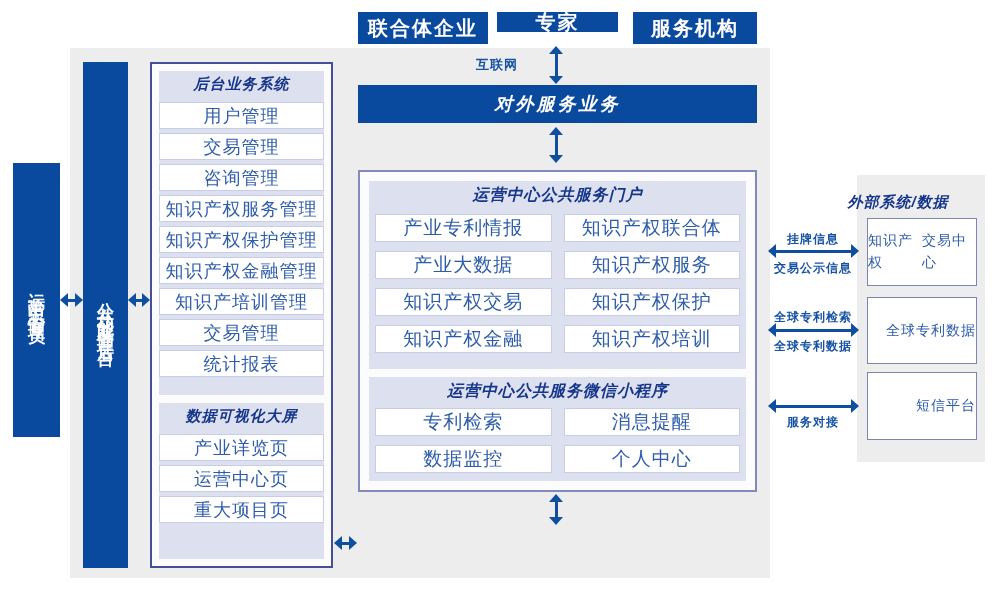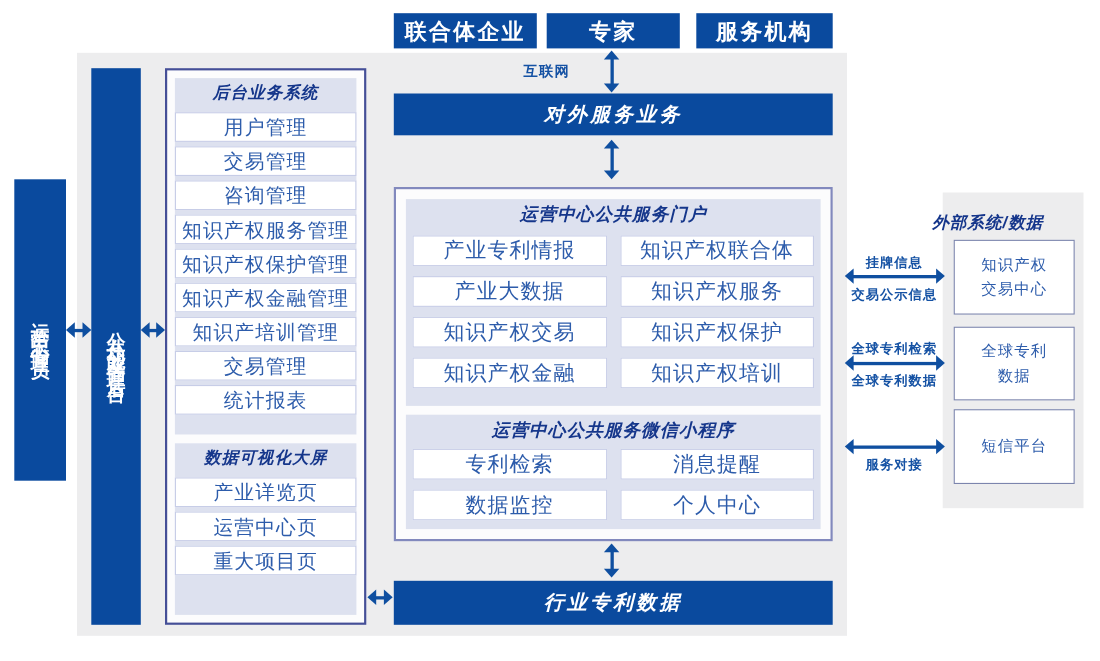--- a/index.html
+++ b/index.html
@@ -39,22 +39,22 @@
         font-size:18px;height:27px;display:flex;align-items:center;justify-content:center;
         letter-spacing:1px;}
   .col{display:flex;flex-direction:column;gap:4px;}
   .grid2{display:grid;grid-template-columns:1fr 1fr;column-gap:12px;row-gap:9px;padding:0 6px;}
   .grid2 .item{height:28px;font-size:19px;}
 
   .smalllabel{position:absolute;color:var(--label-blue);font-weight:bold;font-size:12px;
               text-align:center;letter-spacing:1px;}
 
   .rbox{position:absolute;background:#fff;border:1.5px solid var(--rightbox-border);
-        color:var(--item-text);font-size:14px;display:flex;flex-direction:column;
-        align-items:center;justify-content:center;line-height:1.55;letter-spacing:1px;}
+        color:var(--item-text);font-size:14px;display:flex;flex-direction:row;
+        align-items:center;justify-content:flex-end;line-height:1.55;letter-spacing:1px;}
   .rtitle{position:absolute;color:var(--header-text);font-weight:bold;font-style:italic;
           font-size:15px;text-align:center;letter-spacing:1px;}
 
   
   .ah{position:absolute;height:14px;}
   .ah i{display:block;}
   .ah .ln{position:absolute;left:5px;right:5px;top:5.5px;height:3px;background:var(--arrow-blue);}
   .ah .hl{position:absolute;left:0;top:0;width:0;height:0;
           border-top:7px solid transparent;border-bottom:7px solid transparent;
           border-right:8px solid var(--arrow-blue);}
@@ -75,21 +75,21 @@
 <body>
 
 <div class="canvas">
 
   <div class="gray" style="left:70px;top:48px;width:700px;height:530px;"></div>
   <div class="gray" style="left:857px;top:175px;width:128px;height:287px;"></div>
 
   <div class="bluebox actor" style="left:358px;top:12px;width:130px;height:32px;">
       <span>联合体企业</span>
     </div>
-  <div class="bluebox actor" style="left:497px;top:12px;width:121px;height:32px;">
+  <div class="bluebox actor" style="left:497px;top:12px;width:121px;height:20px;">
       <span>专家</span>
     </div>
   <div class="bluebox actor" style="left:633px;top:12px;width:124px;height:32px;">
       <span>服务机构</span>
     </div>
 
   <div class="smalllabel" style="left:457px;top:56px;width:80px;font-size:13px;">互联网</div>
   <div class="av" style="left:549px;top:46px;height:38px;">
       <i class="ln"></i>
       <i class="ht"></i>
@@ -177,23 +177,20 @@
   <div class="av" style="left:549px;top:494px;height:31px;">
       <i class="ln"></i>
       <i class="ht"></i>
       <i class="hb"></i>
     </div>
   <div class="ah" style="left:334px;top:536px;width:23px;">
       <i class="ln"></i>
       <i class="hl"></i>
       <i class="hr"></i>
     </div>
-  <div class="bluebox hbar" style="left:358px;top:528px;width:399px;height:40px;">
-      <span>行业专利数据</span>
-    </div>
 
   <div class="smalllabel" style="left:764px;top:231px;width:98px;">挂牌信息</div>
   <div class="ah" style="left:768px;top:244px;width:91px;">
       <i class="ln"></i>
       <i class="hl"></i>
       <i class="hr"></i>
     </div>
   <div class="smalllabel" style="left:764px;top:260px;width:98px;">交易公示信息</div>
 
   <div class="smalllabel" style="left:764px;top:309px;width:98px;">全球专利检索</div>

